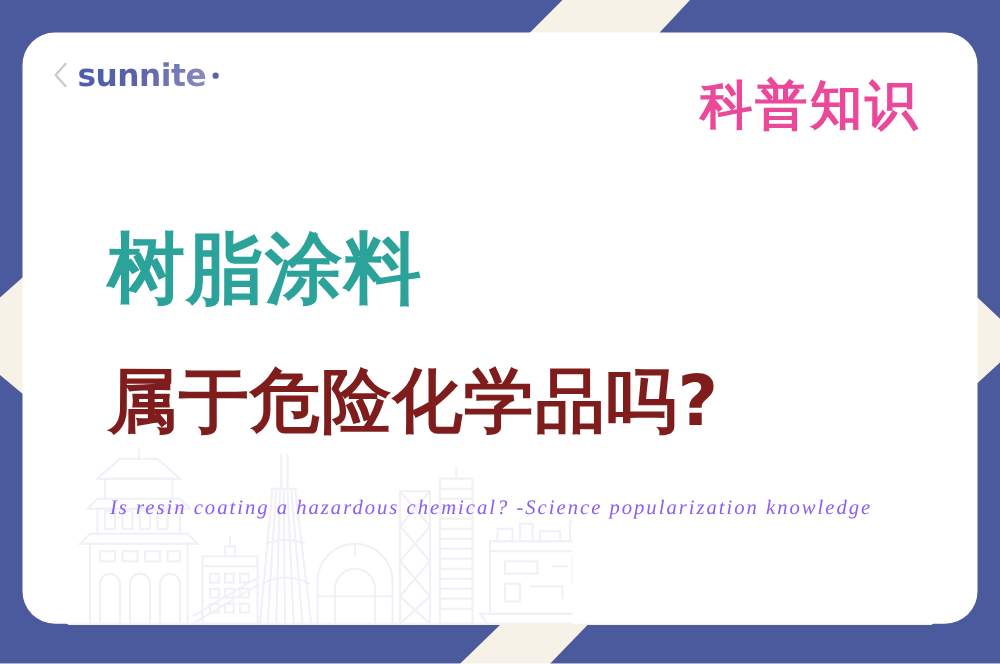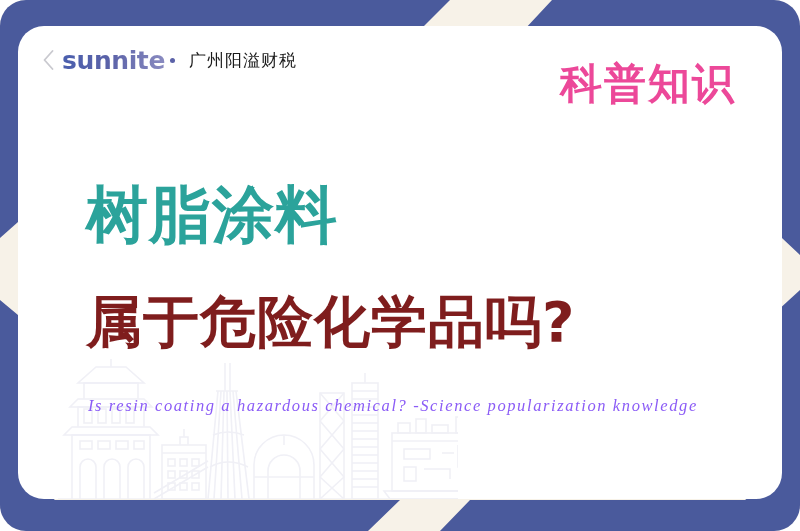--- a/index.html
+++ b/index.html
@@ -7,21 +7,20 @@
     padding: 0;
     background: #ffffff;
   }
   #poster {
     position: relative;
     width: 800px;
     height: 531px;
     overflow: hidden;
     background: #f7f2e8;
     font-family: "Liberation Sans", "DejaVu Sans", sans-serif;
-    border-radius: 26px;
   }
 
   
   .deco-layer {
     position: absolute;
     inset: 0;
     width: 800px;
     height: 531px;
     pointer-events: none;
   }
@@ -272,21 +271,20 @@
     </svg>
 
     <div class="header">
       <span class="back-icon">
         <svg width="11" height="20" viewBox="0 0 11 20" aria-hidden="true">
           <path d="M9.5,1 L1.5,10 L9.5,19" fill="none" stroke="#c9c9cf" stroke-width="1.8" stroke-linecap="round" stroke-linejoin="round"></path>
         </svg>
       </span>
       <span class="brand-logo">sunnite</span>
       <span class="brand-dot" style="position:static;display:inline-block;width:5px;height:5px;border-radius:50%;background:#5b62a8;margin-left:2px;vertical-align:super;"></span>
-      <span class="brand-cn">广州阳溢财税</span>
     </div>
 
     <div class="badge">科普知识</div>
 
     <div class="title-main">树脂涂料</div>
     <div class="title-sub">属于危险化学品吗?</div>
     <div class="title-en">Is resin coating a hazardous chemical?  -Science popularization knowledge</div>
 
   </div>
 </div>

